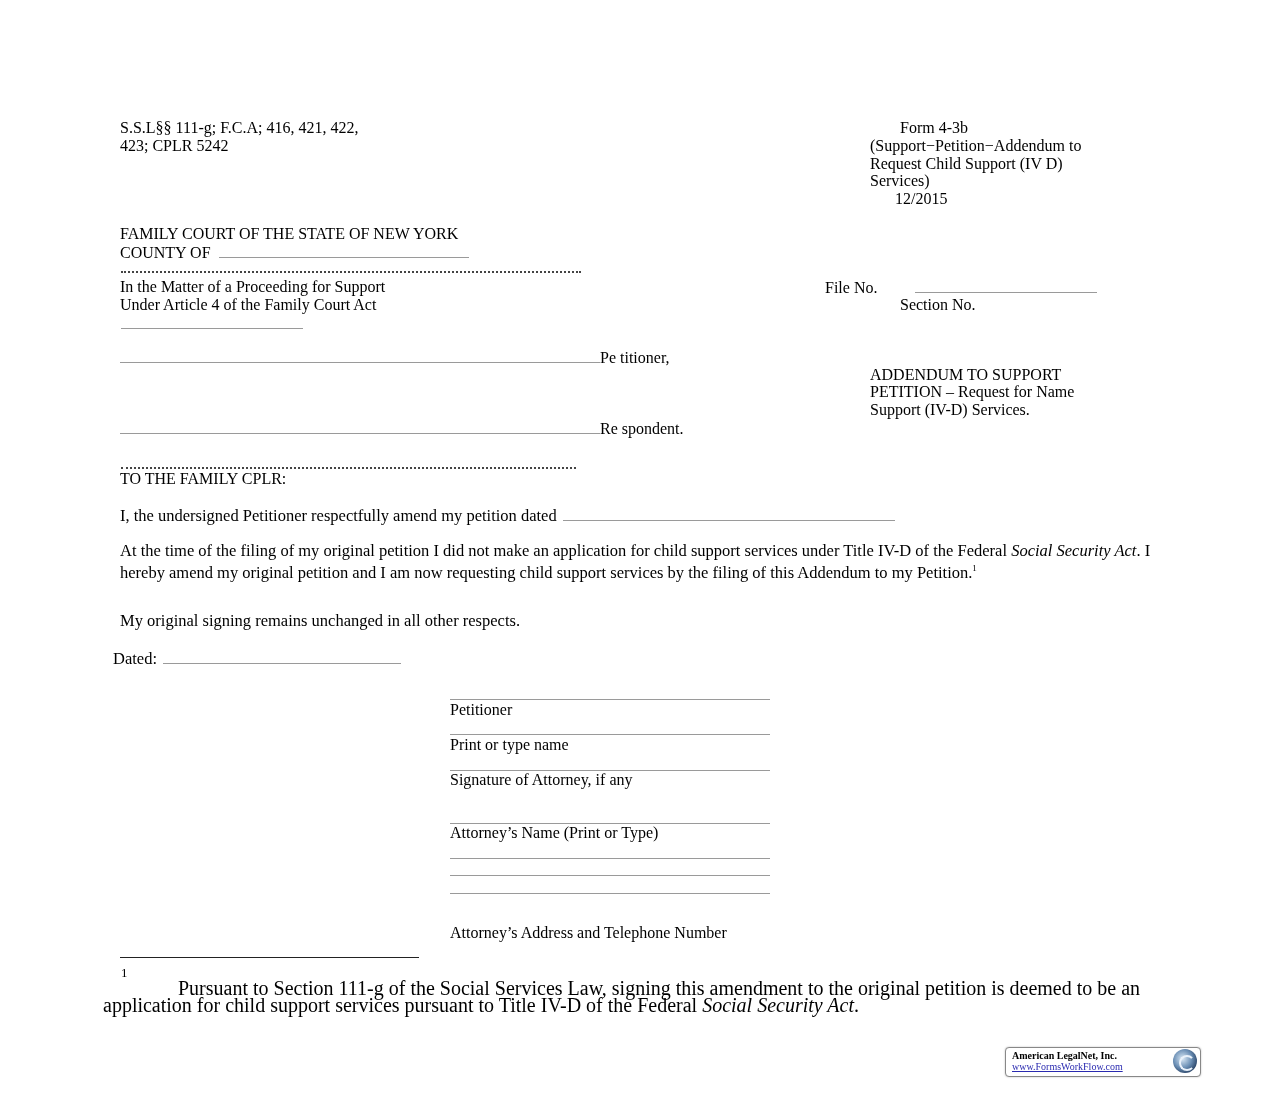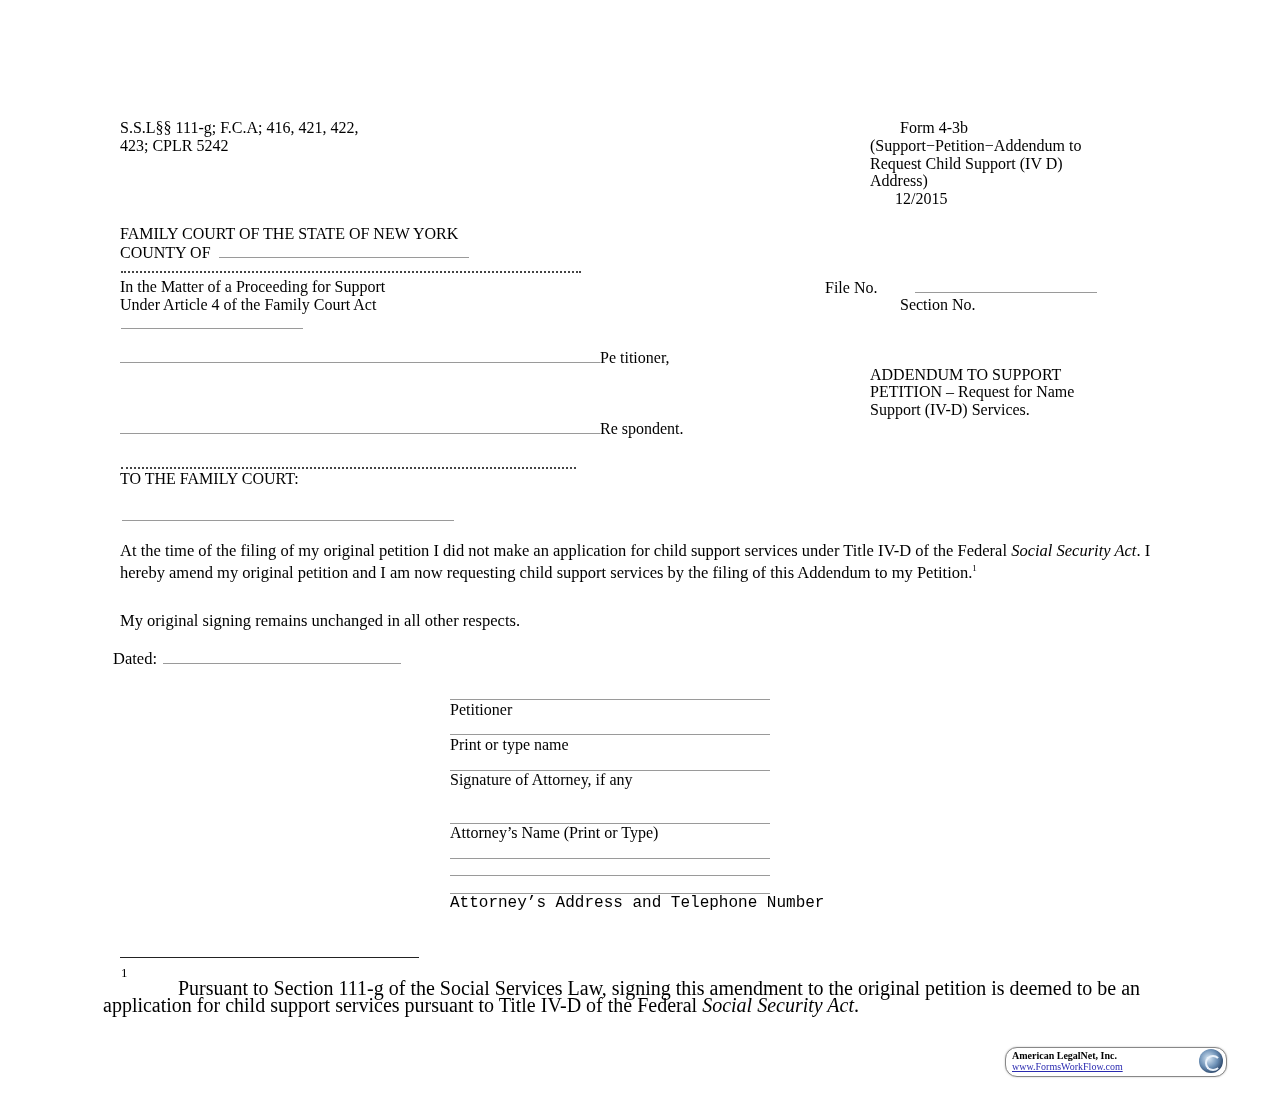--- a/index.html
+++ b/index.html
@@ -7,39 +7,39 @@
          font-family: "Liberation Serif", "DejaVu Serif", serif; color: #000; font-size: 16px; }
   .abs { position: absolute; white-space: nowrap; line-height: 18px; }
   .blank { display: inline-block; border-bottom: 1.5px solid #9a9a9a; height: 14px; vertical-align: baseline; }
   .dots { position: absolute; border-bottom: 2px dotted #444; height: 0; }
   .line { position: absolute; height: 0; border-top: 1.5px solid #9a9a9a; }
   .ital { font-style: italic; margin-top: 44px; }
   .sup { font-size: 9px; vertical-align: super; }
   .para { position: absolute; left: 120px; width: 1060px; line-height: 17.5px; font-size: 16.5px; }
   .foot { position: absolute; left: 103px; width: 1060px; font-size: 20px; line-height: 17px; }
   .logo { position: absolute; left: 1005px; top: 1047px; width: 194px; height: 28px;
-          border: 1px solid #888; border-radius: 12px; background: #fff;
-          box-shadow: 0 0 2px #bbb; font-family: "Liberation Serif", serif; padding-left: 26px; }
+          border: 1px solid #888; border-radius: 4px; background: #fff;
+          box-shadow: 0 0 2px #bbb; font-family: "Liberation Serif", serif; }
   .logo .name { position: absolute; left: 6px; top: 2px; font-size: 10px; font-weight: bold; }
   .logo .url { position: absolute; left: 6px; top: 13px; font-size: 10px; color: #2a2ab0; text-decoration: underline; }
   .globe { position: absolute; right: 3px; top: 1px; width: 24px; height: 24px; border-radius: 50%;
            background: radial-gradient(circle at 40% 40%, #d9e8f5 0%, #6b8fb5 45%, #223b5e 80%, #111 100%); }
   .globe::after { content: ""; position: absolute; left: 6px; top: 6px; width: 12px; height: 12px;
                   border-radius: 50%; border: 2px solid #e9f1fa; border-right-color: transparent; }
 </style>
 </head>
 <body>
 
 <div class="abs" style="left:120px; top:119px;">S.S.L§§ 111-g; F.C.A; 416, 421, 422,</div>
 <div class="abs" style="left:120px; top:137px;text-align:right;">423; CPLR 5242</div>
 
 <div class="abs" style="left:900px; top:119px;">Form 4-3b</div>
 <div class="abs" style="left:870px; top:137px;">(Support−Petition−Addendum to</div>
 <div class="abs" style="left:870px; top:155px;">Request Child Support (IV D)</div>
-<div class="abs" style="left:870px; top:172px;">Address)</div>
+<div class="abs" style="left:870px; top:172px;">Services)</div>
 <div class="abs" style="left:895px; top:190px;">12/2015</div>
 
 <div class="abs" style="left:120px; top:225px;">FAMILY COURT OF THE STATE OF NEW YORK</div>
 <div class="abs" style="left:120px; top:243px;">
   <span>COUNTY OF</span>
   <span class="blank" style="width:250px; margin-left:4px;"></span>
 </div>
 <div class="dots" style="left:121px; top:271px; width:460px;"></div>
 
 <div class="abs" style="left:120px; top:278px;">In the Matter of a Proceeding for Support</div>
@@ -58,23 +58,24 @@
 
 <div class="abs" style="left:870px; top:366px;">ADDENDUM TO SUPPORT</div>
 <div class="abs" style="left:870px; top:383px;">PETITION – Request for Name</div>
 <div class="abs" style="left:870px; top:401px;">Support (IV-D) Services.</div>
 
 <div class="abs" style="left:120px; top:419px;">
   <span class="blank" style="width:480px;"></span><span>Re spondent.</span>
 </div>
 
 <div class="dots" style="left:121px; top:467px; width:455px;"></div>
-<div class="abs" style="left:120px; top:470px;">TO THE FAMILY COURT:</div>
+<div class="abs" style="left:120px; top:470px;">TO THE FAMILY CPLR:</div>
 
 <div class="abs" style="left:120px; top:506px; font-size:16.5px;">
+  <span>I, the undersigned Petitioner respectfully amend my petition dated</span>
   <span class="blank" style="width:332px; margin-left:2px;"></span>
 </div>
 
 <div class="para" style="top:542px;"><span>At the time of the filing of my original petition I did not make an application for child support services under Title IV-D of the Federal </span><span class="ital">Social Security Act</span><span>.  I hereby amend my original petition and I am now requesting child support services by the filing of this Addendum to my Petition.</span><span class="sup">1</span></div>
 
 <div class="abs" style="left:120px; top:612px; font-size:16.5px;">My original signing remains unchanged in all other respects.</div>
 
 <div class="abs" style="left:113px; top:649px; font-size:16.5px;">
   <span>Dated:</span>
   <span class="blank" style="width:238px; margin-left:2px;"></span>
@@ -84,21 +85,21 @@
 <div class="abs" style="left:450px; top:701px;">Petitioner</div>
 <div class="line" style="left:450px; top:734px; width:320px;"></div>
 <div class="abs" style="left:450px; top:736px;">Print or type name</div>
 <div class="line" style="left:450px; top:770px; width:320px;"></div>
 <div class="abs" style="left:450px; top:771px;">Signature of Attorney, if any</div>
 <div class="line" style="left:450px; top:823px; width:320px;"></div>
 <div class="abs" style="left:450px; top:824px;">Attorney’s Name (Print or Type)</div>
 <div class="line" style="left:450px; top:858px; width:320px;"></div>
 <div class="line" style="left:450px; top:875px; width:320px;"></div>
 <div class="line" style="left:450px; top:893px; width:320px;"></div>
-<div class="abs" style="left:450px; top:894px;font-family:Liberation Mono, monospace;">Attorney’s Address and Telephone Number</div>
+<div class="abs" style="left:450px; top:924px;">Attorney’s Address and Telephone Number</div>
 
 <div class="line" style="left:120px; top:957px; width:299px; border-top:1px solid #222;"></div>
 <div class="abs" style="left:121px; top:964px; font-size:13px;">1</div>
 <div class="foot" style="top:980px; text-indent:75px;"><span>Pursuant to Section 111-g of the Social Services Law, signing this amendment to the original petition is deemed to be an application for child support services pursuant to Title IV-D of the Federal </span><span class="ital">Social Security Act</span><span>.</span></div>
 
 <div class="logo">
   <span class="name">American LegalNet, Inc.</span>
   <span class="url">www.FormsWorkFlow.com</span>
   <span class="globe"></span>
 </div>

